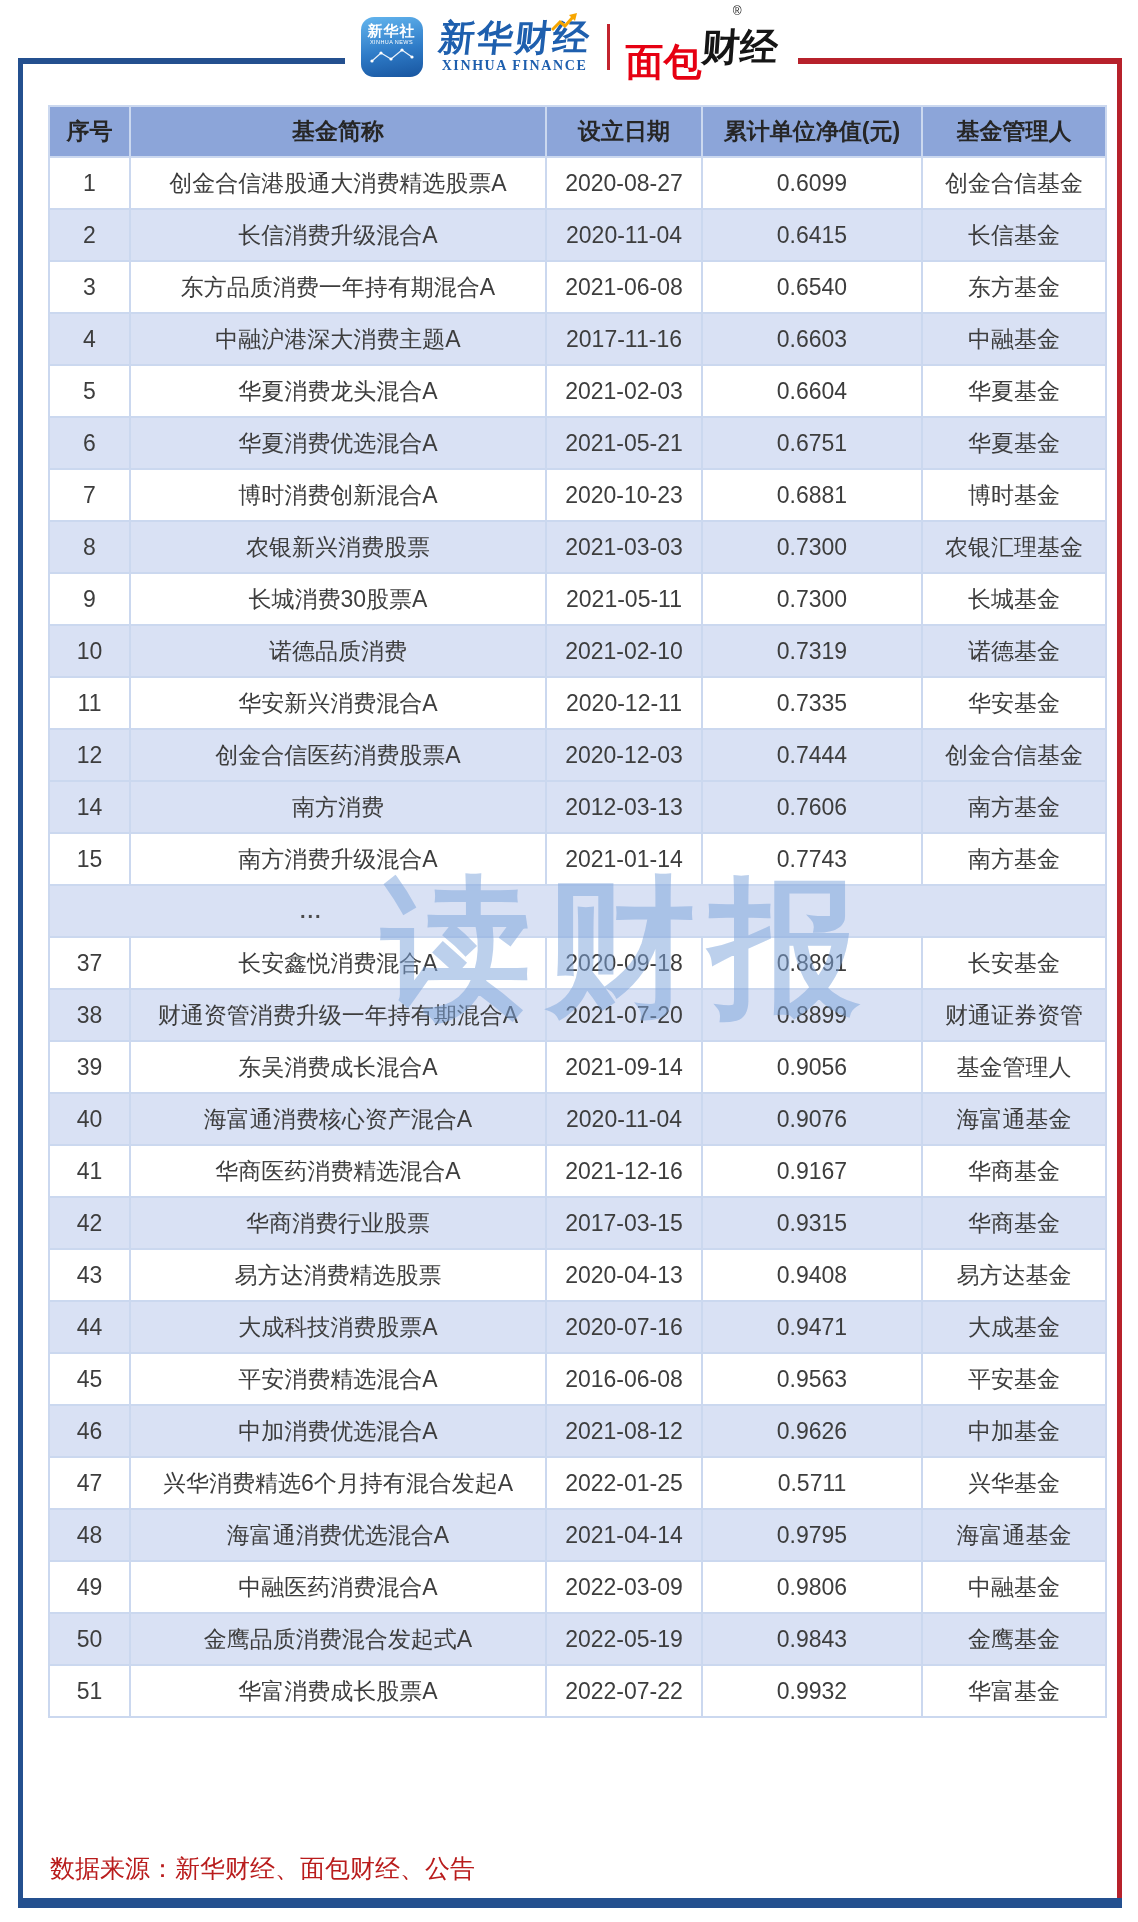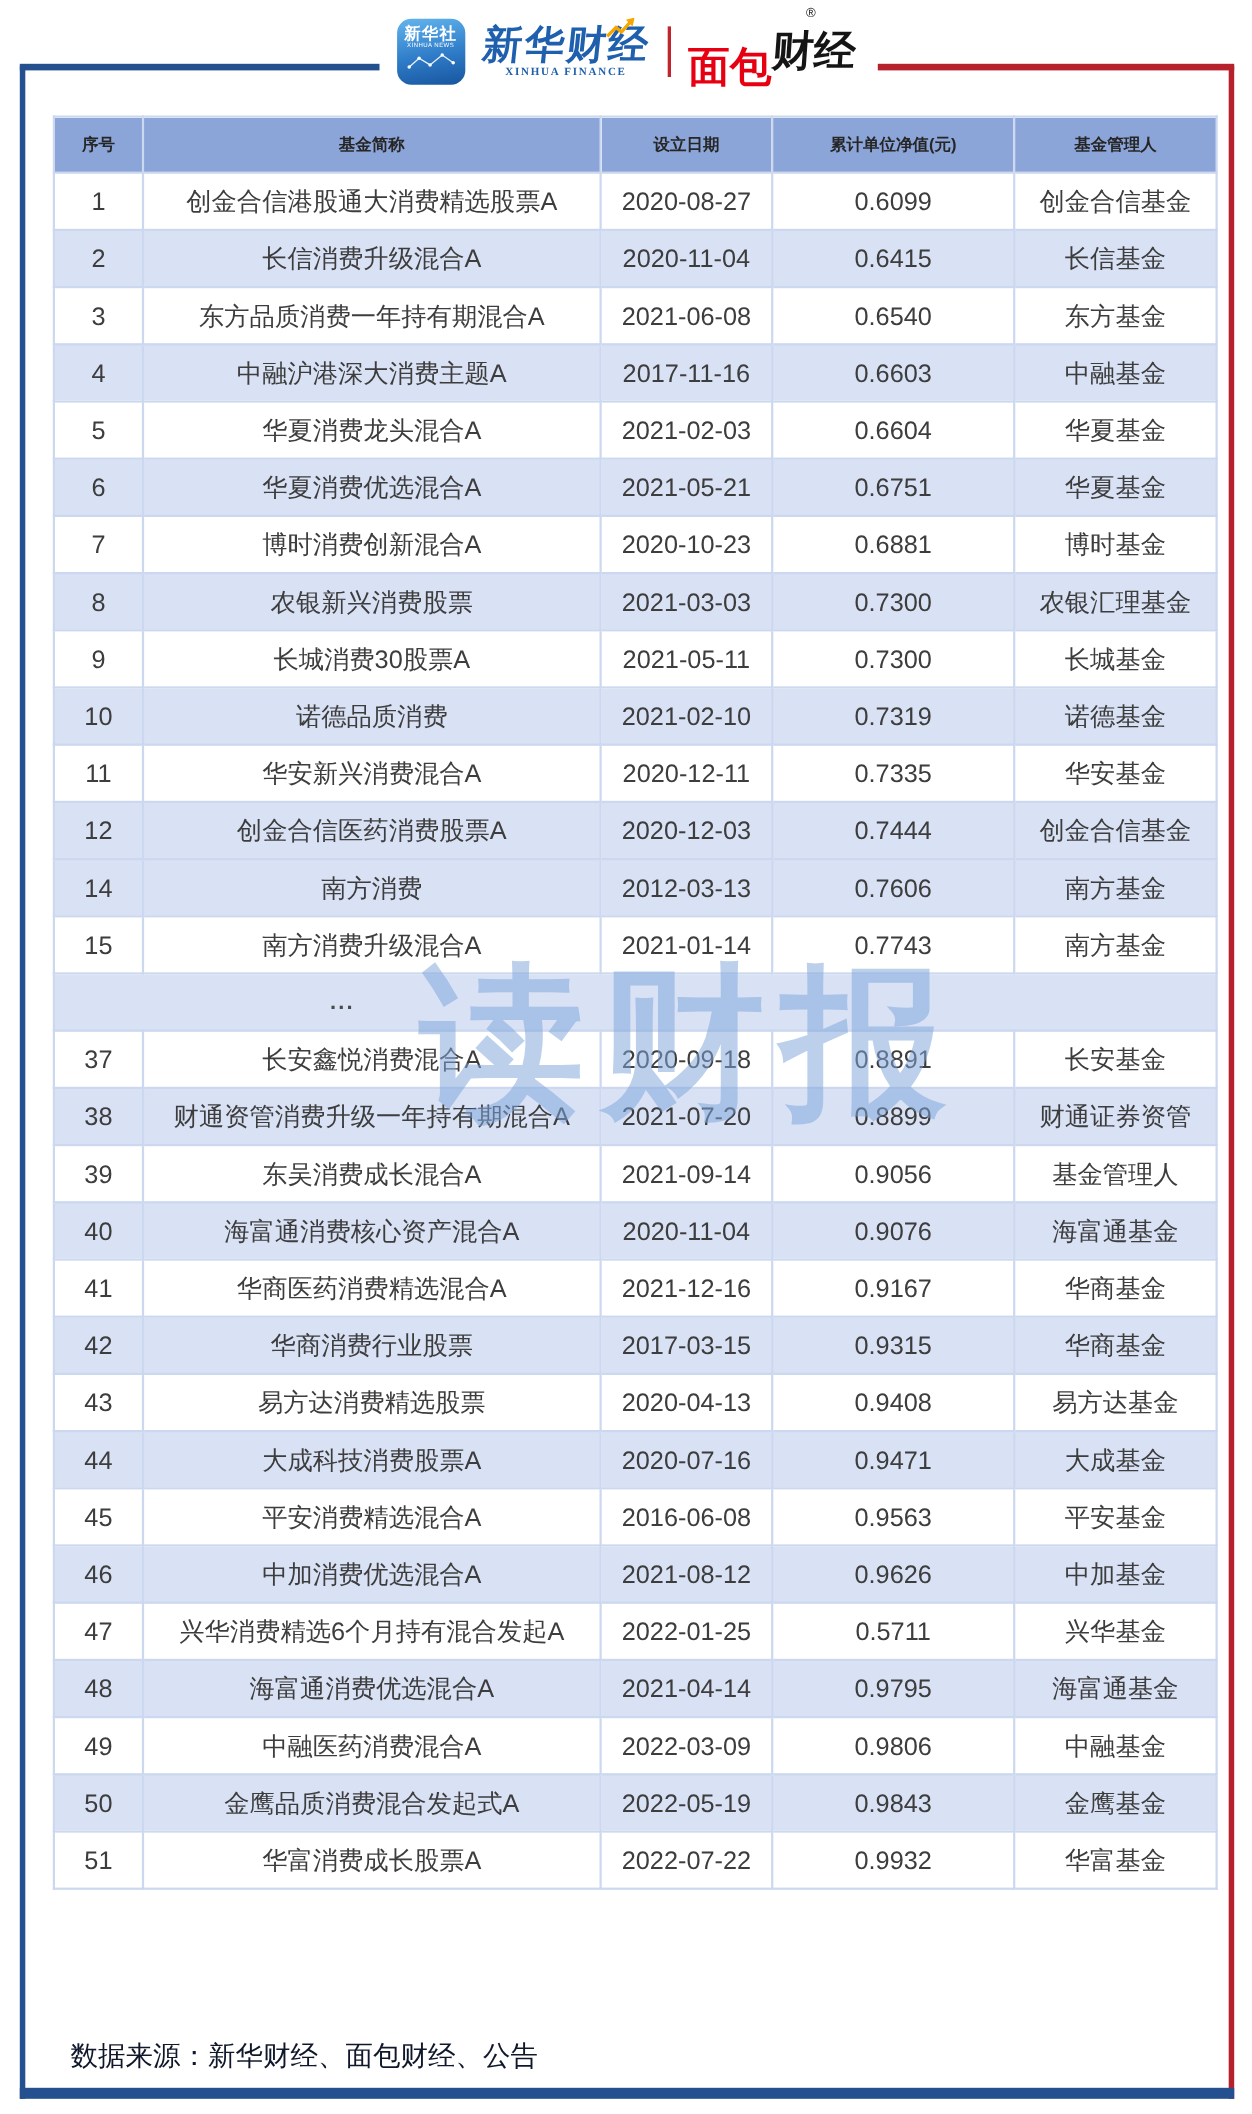--- a/index.html
+++ b/index.html
@@ -18,47 +18,47 @@
   .logo-strip{position:absolute;top:10px;left:0;width:100%;height:74px;z-index:5;
               display:flex;justify-content:center;align-items:center;gap:16px;}
   .app-icon{width:62px;height:60px;border-radius:13px;box-sizing:border-box;padding-top:6px;
             background:linear-gradient(170deg,#63B5EE 0%,#2F7CC8 55%,#18559F 100%);
             display:flex;flex-direction:column;align-items:center;color:#fff;flex:0 0 auto;}
   .app-icon .cn{font-size:15px;font-weight:700;line-height:1.05;letter-spacing:1px;}
   .app-icon .en{font-size:5.5px;letter-spacing:.4px;line-height:1.4;}
   .xf{display:flex;flex-direction:column;align-items:center;position:relative;}
   .xf .cn{font-size:36px;font-weight:900;color:#1E5FAE;line-height:1.05;transform:skewX(-6deg);
           font-family:"Liberation Serif","DejaVu Serif",serif;letter-spacing:2px;}
-  .xf .en{font-size:10px;font-weight:700;color:#1E5FAE;letter-spacing:1.6px;
+  .xf .en{font-size:14px;font-weight:700;color:#1E5FAE;letter-spacing:1.6px;
           font-family:"Liberation Serif","DejaVu Serif",serif;}
   .xf .arrow{position:absolute;top:-7px;right:14px;}
   .logo-divider{width:3px;height:46px;background:#C2242E;}
   .mb{position:relative;font-size:38px;font-weight:900;line-height:1;display:flex;align-items:center;}
   .mb .red{color:#E60012;margin-top:30px;}
   .mb .black{color:#151515;transform:skewX(-4deg);}
   .mb .reg{position:absolute;top:-8px;right:36px;font-size:12px;font-weight:400;color:#222;}
 
   
   table.fund{position:absolute;left:48px;top:105px;width:1057px;z-index:4;
              border-collapse:collapse;table-layout:fixed;}
   .fund th,.fund td{border:2px solid #CBD8EF;padding:0;text-align:center;overflow:hidden;}
-  .fund th{background:#8CA5D9;height:49px;font-size:15px;font-weight:700;color:#262626;}
+  .fund th{background:#8CA5D9;height:49px;font-size:23px;font-weight:700;color:#262626;}
   .fund td{height:50px;font-size:23px;color:#3d3d3d;}
   tr.row-white td{background:#ffffff;}
   tr.row-blue td{background:#D9E1F4;}
   td.ellipsis-cell{text-align:left;padding-left:250px;font-size:20px;color:#4a4a4a;
                    letter-spacing:2px;font-weight:700;}
 
   
   .watermark{position:absolute;left:382px;top:872px;z-index:9;pointer-events:none;
              font-size:150px;line-height:1;font-weight:900;letter-spacing:14px;
              color:#7FA6DC;opacity:.52;}
 
   
-  .source{position:absolute;left:64px;top:1852px;font-size:25px;color:#0f172a;z-index:4;}
+  .source{position:absolute;left:50px;top:1852px;font-size:25px;color:#b91c1c;z-index:4;}
 </style>
 </head>
 <body>
 
 <div class="page">
 
   <div class="frame frame-top-left"></div>
   <div class="frame frame-top-right"></div>
   <div class="frame frame-left"></div>
   <div class="frame frame-right"></div>

